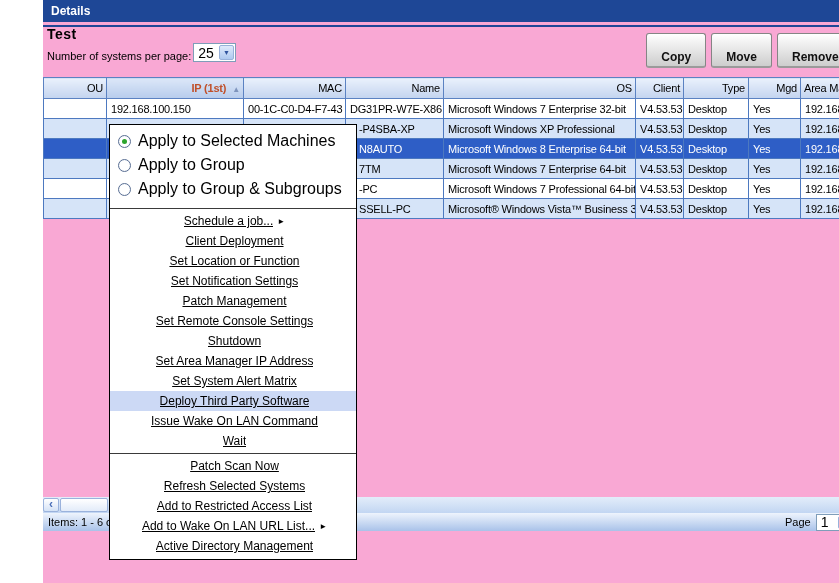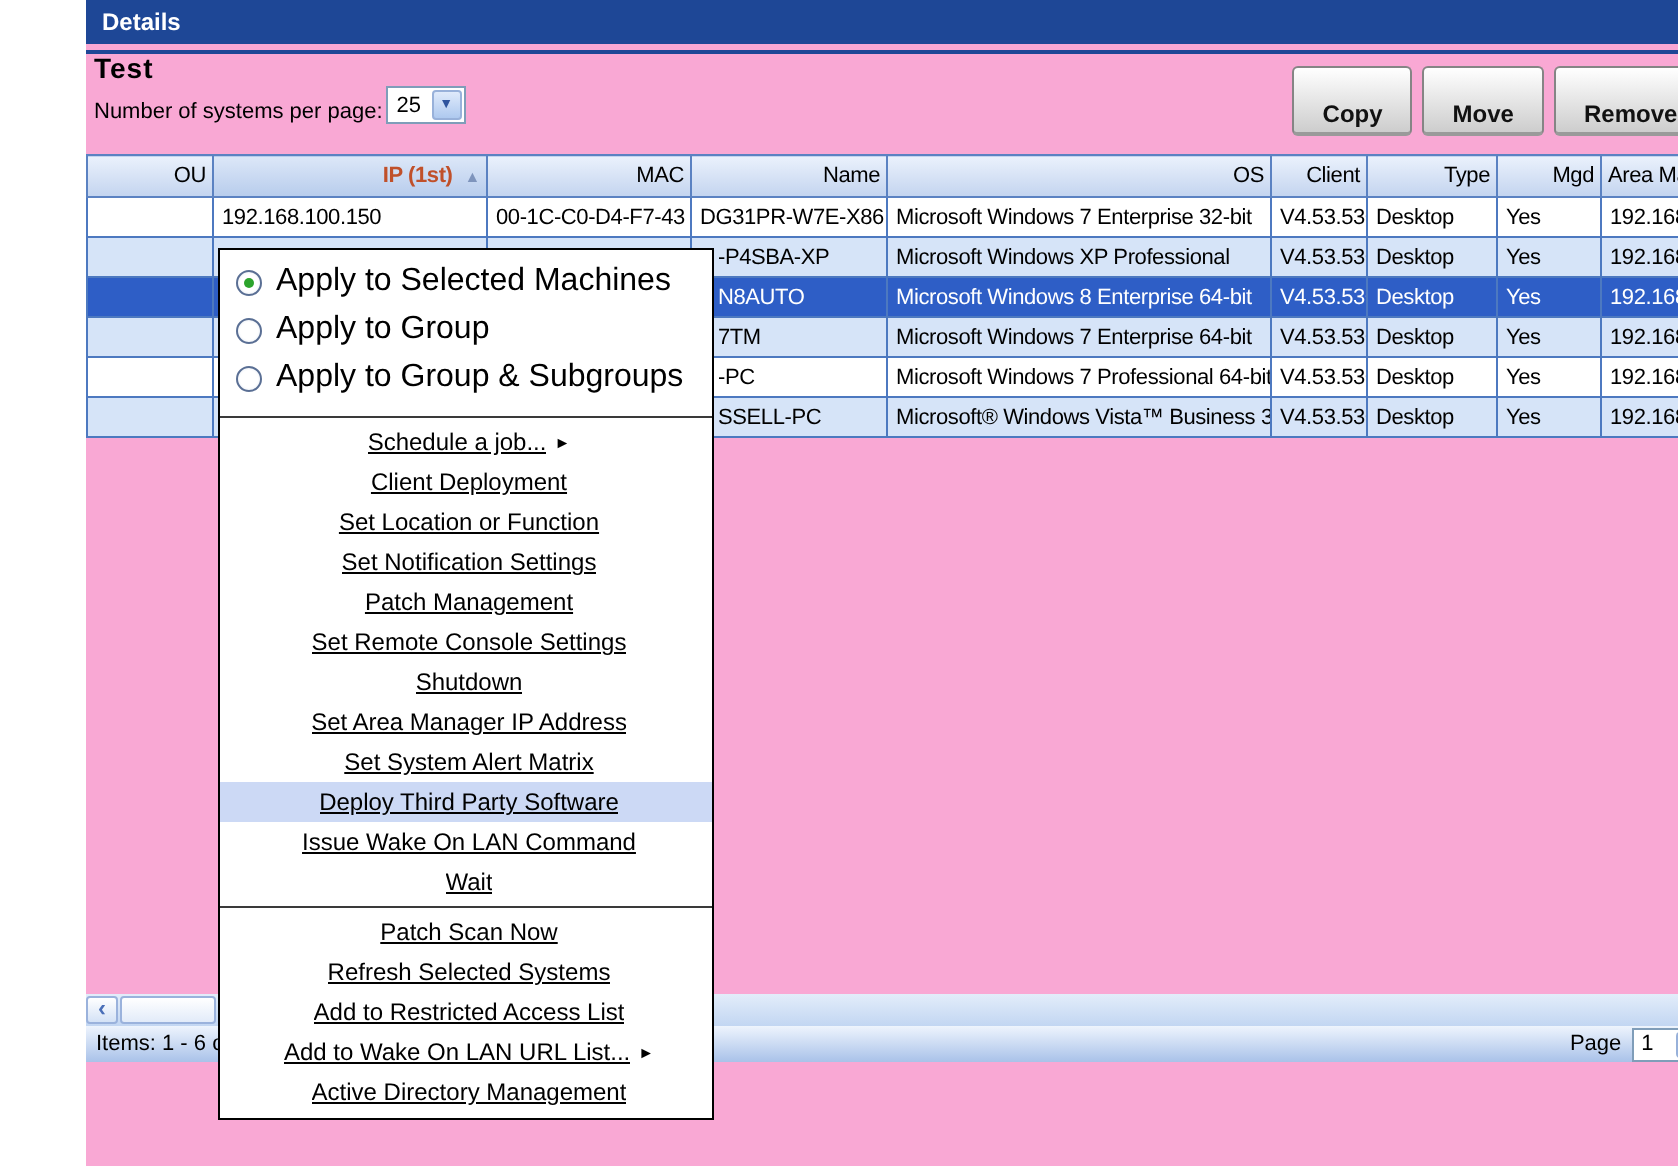--- a/index.html
+++ b/index.html
@@ -10,21 +10,21 @@
   
   .titlebar { position:absolute; top:0; left:0; right:0; height:22px; background:#1e4796;
               color:#fff; font-weight:bold; font-size:12px; line-height:22px; padding-left:8px; }
   .titlebar-rule { position:absolute; top:25px; left:0; right:0; height:2px; background:#1e4796; }
 
   .heading { position:absolute; top:26px; left:4px; font-weight:bold; font-size:14px; letter-spacing:.5px; }
   .perpage { position:absolute; top:43px; left:4px; font-size:11px; display:flex; align-items:flex-end; gap:2px; }
 
   
   .combo { display:inline-flex; align-items:center; height:19px; border:1px solid #7f9db9; background:#fff; }
-  .combo .val { font-size:11px; padding:0 4px; min-width:20px; }
+  .combo .val { font-size:14px; padding:0 4px; min-width:20px; }
   .combo .cbtn { width:15px; height:15px; margin:1px; background:linear-gradient(#dfeafb,#aec9ef);
                  border:1px solid #98b1da; border-radius:2px; color:#2f549e; font-size:7px;
                  display:flex; align-items:center; justify-content:center; }
 
   
   .toolbar { position:absolute; top:33px; right:4px; display:flex; align-items:center; gap:5px; }
   .btn3d { height:21px; padding:16px 14px; font-family:inherit; font-weight:bold; font-size:12px; color:#111;
            background:linear-gradient(#ffffff,#cdcdcd); border:1px solid #858585; border-bottom:2px solid #9a9a9a;
            border-radius:3px; cursor:pointer; }
   .help-link { color:#2135cc; font-weight:bold; font-size:12px; text-decoration:none; margin-left:4px; }

